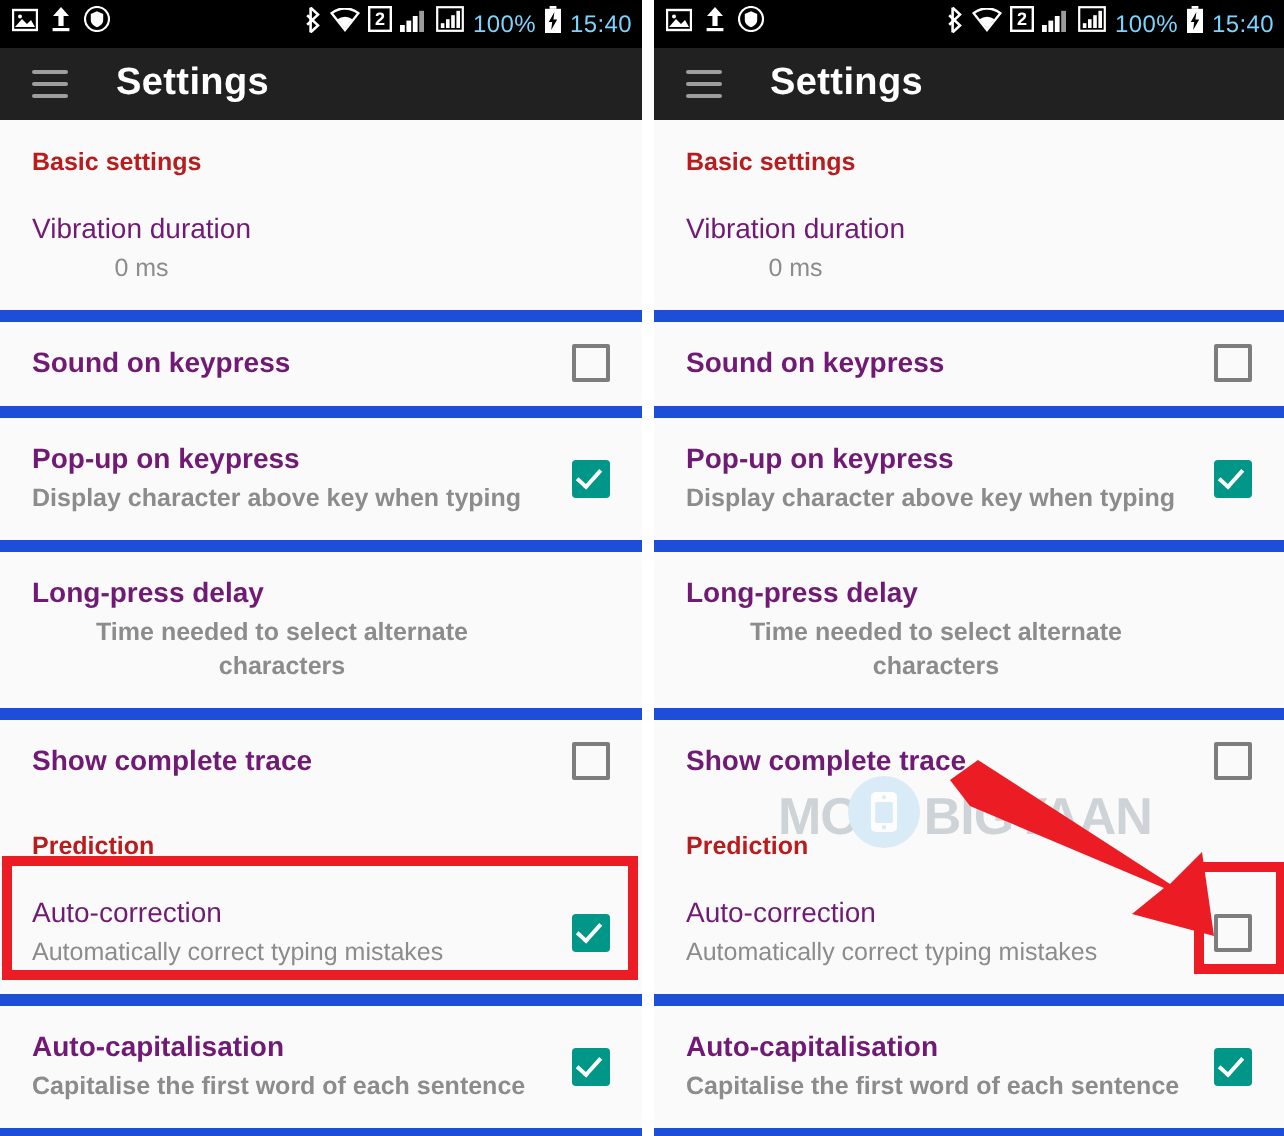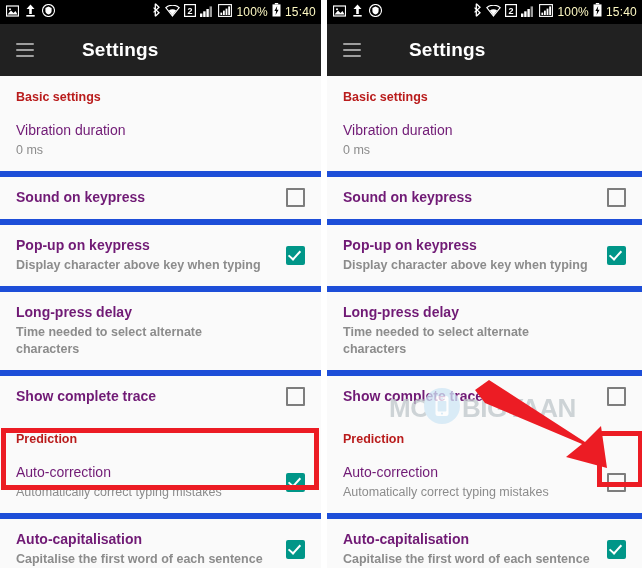--- a/index.html
+++ b/index.html
@@ -44,37 +44,36 @@
     box-sizing: border-box;
   }
   .sb-left, .sb-right {
     display: flex;
     align-items: center;
   }
   .sb-left > * { margin-right: 6px; }
   .sb-right > * { margin-right: 4px; }
   .sb-right > *:last-child { margin-right: 0; }
   .sb-text {
-    color: #fef9c3;
+    color: #7dd3fc;
     font-size: 12px;
     letter-spacing: 0.2px;
     line-height: 1;
     white-space: nowrap;
   }
   .ico { display: block; }
 
   
   .toolbar {
-    height: 52px;
+    height: 36px;
     background: #212121;
     display: flex;
     align-items: center;
     padding-left: 16px;
     box-sizing: border-box;
-    gap: 24px;
   }
   .hamburger {
     width: 18px;
     height: 14px;
     display: flex;
     flex-direction: column;
     justify-content: space-between;
     margin-right: 24px;
     cursor: pointer;
   }
@@ -118,20 +117,21 @@
   .row-title {
     color: #701a75;
     font-size: 14px;
     line-height: 19px;
   }
   .row-sub {
     color: #8c8c8c;
     font-size: 12.5px;
     line-height: 17px;
     margin-top: 2px;
+    text-align: center;
   }
 
   
   .checkbox {
     width: 19px;
     height: 19px;
     box-sizing: border-box;
     flex: none;
     position: relative;
     cursor: pointer;

